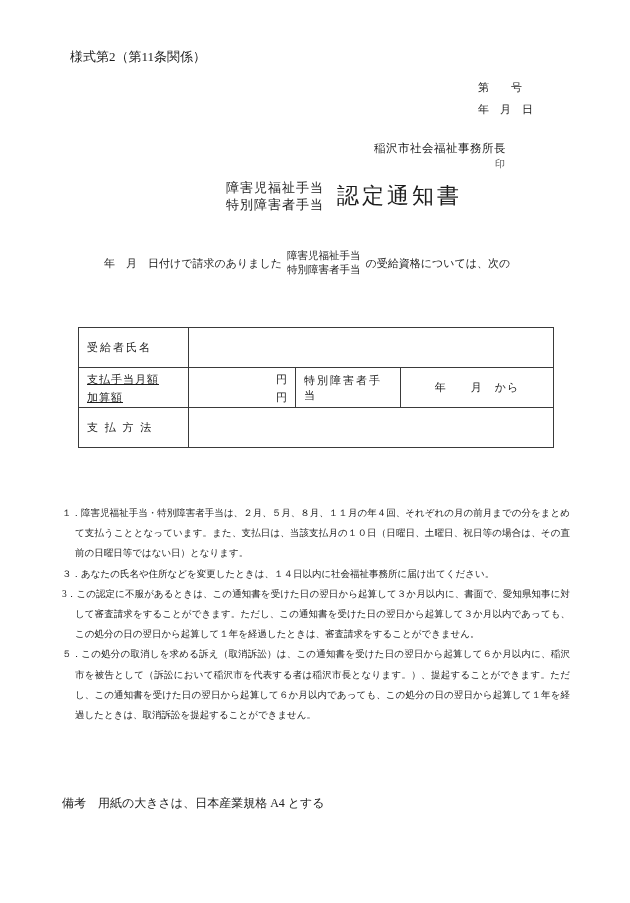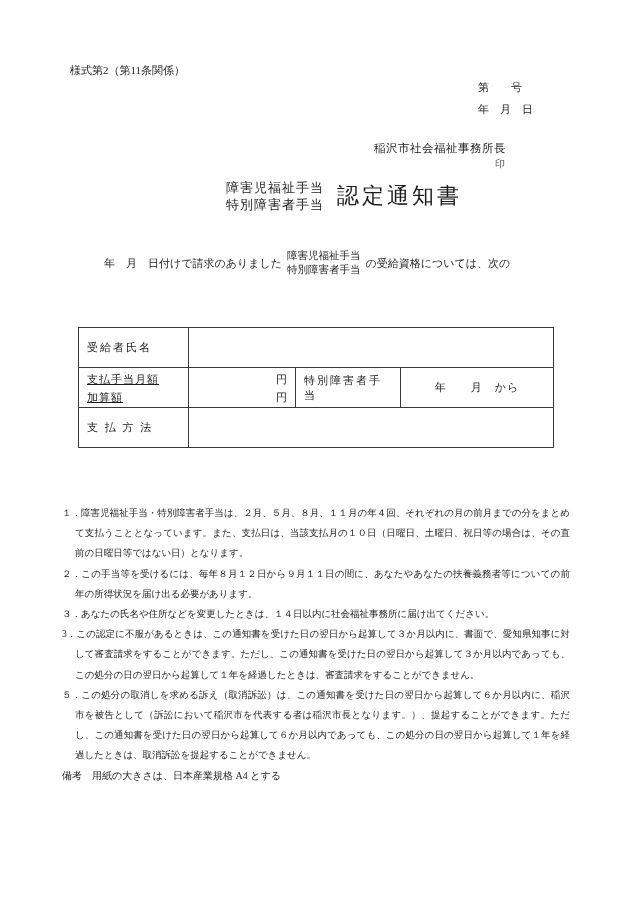--- a/index.html
+++ b/index.html
@@ -5,21 +5,21 @@
   html,body{margin:0;padding:0;background:#ffffff;}
   .page{
     position:relative;
     width:630px;height:903px;
     background:#ffffff;
     color:#1c1c1c;
     font-family:"Liberation Serif","DejaVu Serif",serif;
     overflow:hidden;
   }
   .abs{position:absolute;white-space:nowrap;}
-  .form-number{left:70px;top:63px;font-size:11px;}
+  .form-number{left:70px;top:48px;font-size:13px;}
   .doc-number{left:478px;top:80px;font-size:11px;}
   .doc-date{left:478px;top:102px;font-size:11px;}
   .issuer{left:355px;top:141px;font-size:11.5px;letter-spacing:0.5px;margin-left:19px;}
   .seal{left:495px;top:157px;font-size:10px;color:#555;}
   .title-wrap{left:226px;top:179px;display:flex;align-items:center;}
   .title-stack{display:flex;flex-direction:column;font-size:13px;line-height:17px;letter-spacing:1px;}
   .title-main{font-size:22px;letter-spacing:3px;margin-left:13px;}
   .body-para{left:82px;top:249px;width:480px;font-size:11px;white-space:normal;}
   .body-line1{display:flex;align-items:center;padding-left:22px;}
   .body-line1 > span{white-space:nowrap;}
@@ -39,21 +39,21 @@
   .col1{width:110px;}
   .col2{width:107px;}
   .col3{width:105px;}
   .col4{width:153px;}
   td.c{text-align:left;letter-spacing:2px;}
   td.left-lab{text-align:left;letter-spacing:1px;line-height:18px;text-decoration:underline;}
   td.yen{text-align:right;line-height:18px;padding-right:12px;}
   td.start-val{text-align:center;letter-spacing:1px;}
   .notes{left:62px;top:503px;width:508px;font-size:9.5px;line-height:20.2px;white-space:normal;}
   .note-item{padding-left:13px;text-indent:-13px;text-align:justify;}
-  .remark{left:62px;top:769px;font-size:10px;}
+  .remark{left:62px;top:795px;font-size:12px;}
 </style>
 </head>
 <body>
 
 <div class="page">
 
   <div class="abs form-number">様式第2（第11条関係）</div>
   <div class="abs doc-number">第　　号</div>
   <div class="abs doc-date">年　月　日</div>
   <div class="abs issuer">稲沢市社会福祉事務所長</div>
@@ -104,21 +104,20 @@
     </tr>
     <tr>
       <td class="c">支 払 方 法</td>
       <td colspan="3"></td>
     </tr>
   </tbody>
     </table>
 
   <div class="abs notes">
     <div class="note-item">１．障害児福祉手当・特別障害者手当は、２月、５月、８月、１１月の年４回、それぞれの月の前月までの分をまとめて支払うこととなっています。また、支払日は、当該支払月の１０日（日曜日、土曜日、祝日等の場合は、その直前の日曜日等ではない日）となります。</div>
-    <div class="note-item">２．この手当等を受けるには、毎年８月１２日から９月１１日の間に、あなたやあなたの扶養義務者等についての前年の所得状況を届け出る必要があります。</div>
     <div class="note-item">３．あなたの氏名や住所などを変更したときは、１４日以内に社会福祉事務所に届け出てください。</div>
     <div class="note-item">3．この認定に不服があるときは、この通知書を受けた日の翌日から起算して３か月以内に、書面で、愛知県知事に対して審査請求をすることができます。ただし、この通知書を受けた日の翌日から起算して３か月以内であっても、この処分の日の翌日から起算して１年を経過したときは、審査請求をすることができません。</div>
     <div class="note-item">５．この処分の取消しを求める訴え（取消訴訟）は、この通知書を受けた日の翌日から起算して６か月以内に、稲沢市を被告として（訴訟において稲沢市を代表する者は稲沢市長となります。）、提起することができます。ただし、この通知書を受けた日の翌日から起算して６か月以内であっても、この処分の日の翌日から起算して１年を経過したときは、取消訴訟を提起することができません。</div>
   </div>
 
   <div class="abs remark">備考　用紙の大きさは、日本産業規格 A4 とする</div>
 
 </div>
 
 </body></html>

